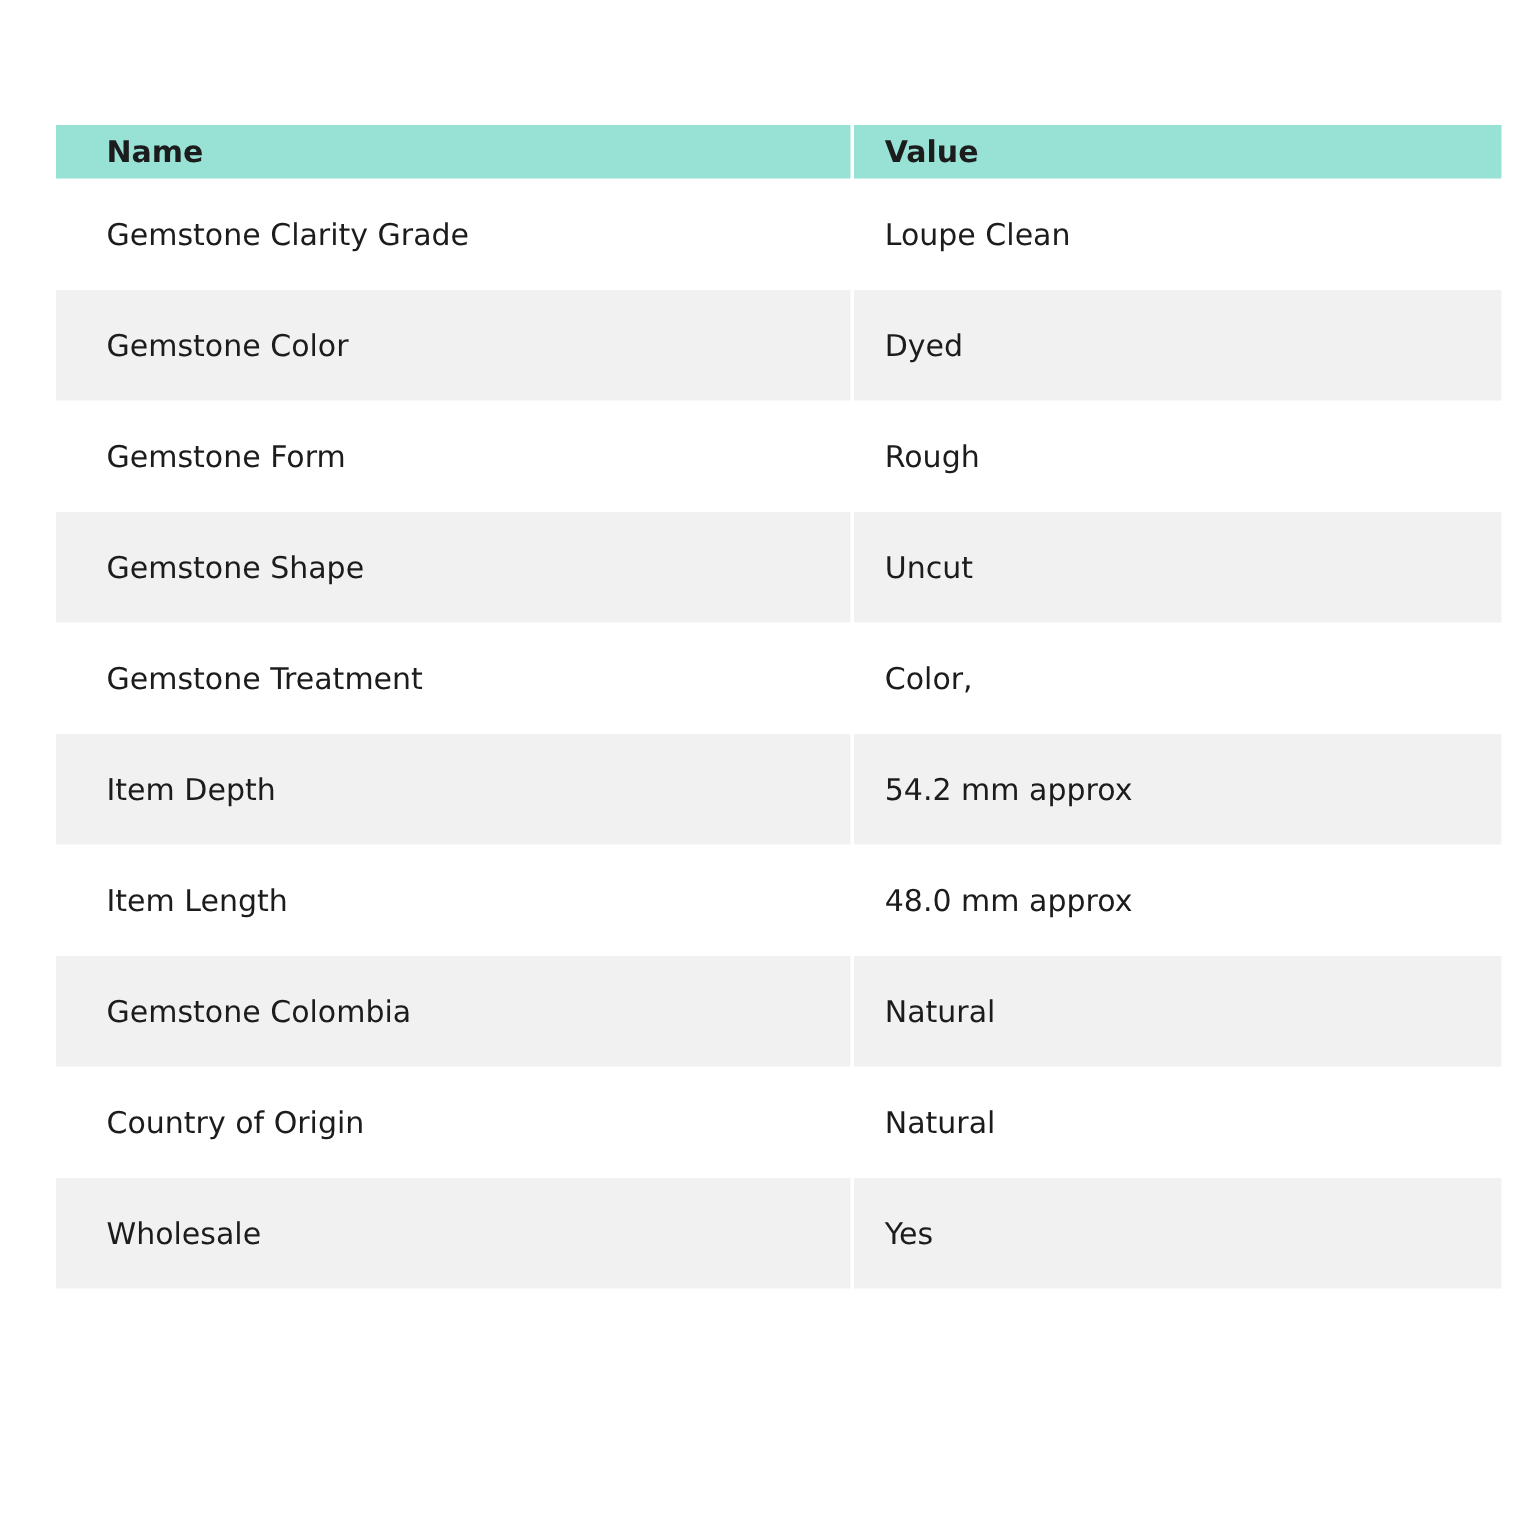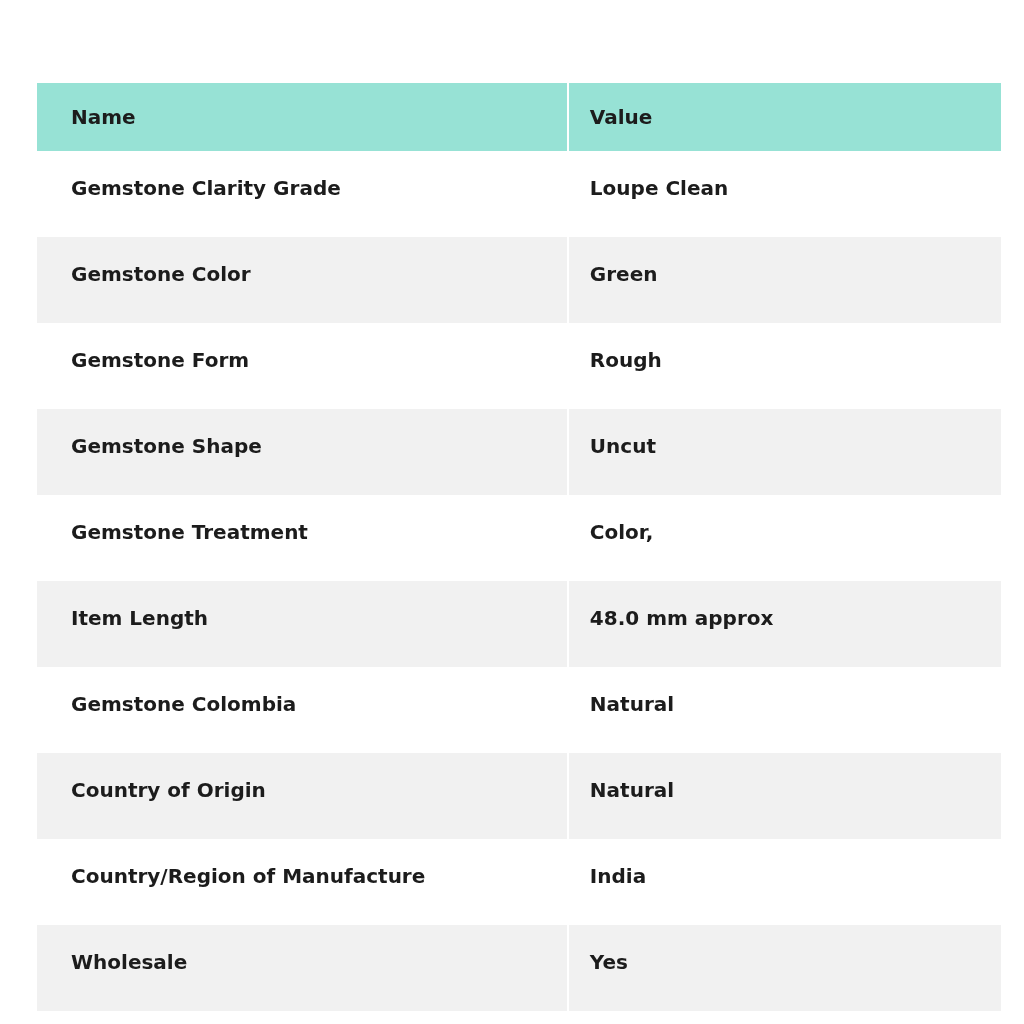--- a/index.html
+++ b/index.html
@@ -22,29 +22,28 @@
     font-size: 20px;
   }
   .specs th, .specs td {
     text-align: left;
     vertical-align: middle;
     overflow: hidden;
     white-space: nowrap;
   }
   .specs th {
     background: var(--header-bg, #97e2d5);
-    height: 68px;
+    height: 36px;
     font-weight: 600;
     padding: 0 10px 0 34px;
   }
   .specs td {
     height: 74px;
-    padding: 0 10px 12px 34px;
+    padding: 0 10px 0 34px;
     background: #ffffff;
-    font-weight: bold;
   }
   .specs th:nth-child(2),
   .specs td:nth-child(2) {
     border-left: 2px solid var(--divider-color, #ffffff);
     padding-left: 21px;
   }
   .specs th:first-child {
     width: 50.4%;
   }
   .specs tbody tr:nth-child(even) td {
@@ -62,59 +61,59 @@
     </tr>
   </thead>
   <tbody>
   <tr>
     <td>Gemstone Clarity Grade</td>
     <td>Loupe Clean</td>
   </tr>
 
   <tr>
     <td>Gemstone Color</td>
-    <td>Green</td>
+    <td>Dyed</td>
   </tr>
 
   <tr>
     <td>Gemstone Form</td>
     <td>Rough</td>
   </tr>
 
   <tr>
     <td>Gemstone Shape</td>
     <td>Uncut</td>
   </tr>
 
   <tr>
     <td>Gemstone Treatment</td>
     <td>Color,</td>
   </tr>
 
+  <tr>
+    <td>Item Depth</td>
+    <td>54.2 mm approx</td>
+  </tr>
 
   <tr>
     <td>Item Length</td>
     <td>48.0 mm approx</td>
   </tr>
 
 
   <tr>
     <td>Gemstone Colombia</td>
     <td>Natural</td>
   </tr>
 
   <tr>
     <td>Country of Origin</td>
     <td>Natural</td>
   </tr>
 
-  <tr>
-    <td>Country/Region of Manufacture</td>
-    <td>India</td>
-  </tr>
 
 
 
 
   <tr>
     <td>Wholesale</td>
     <td>Yes</td>
   </tr>
 </tbody>
 </table>

